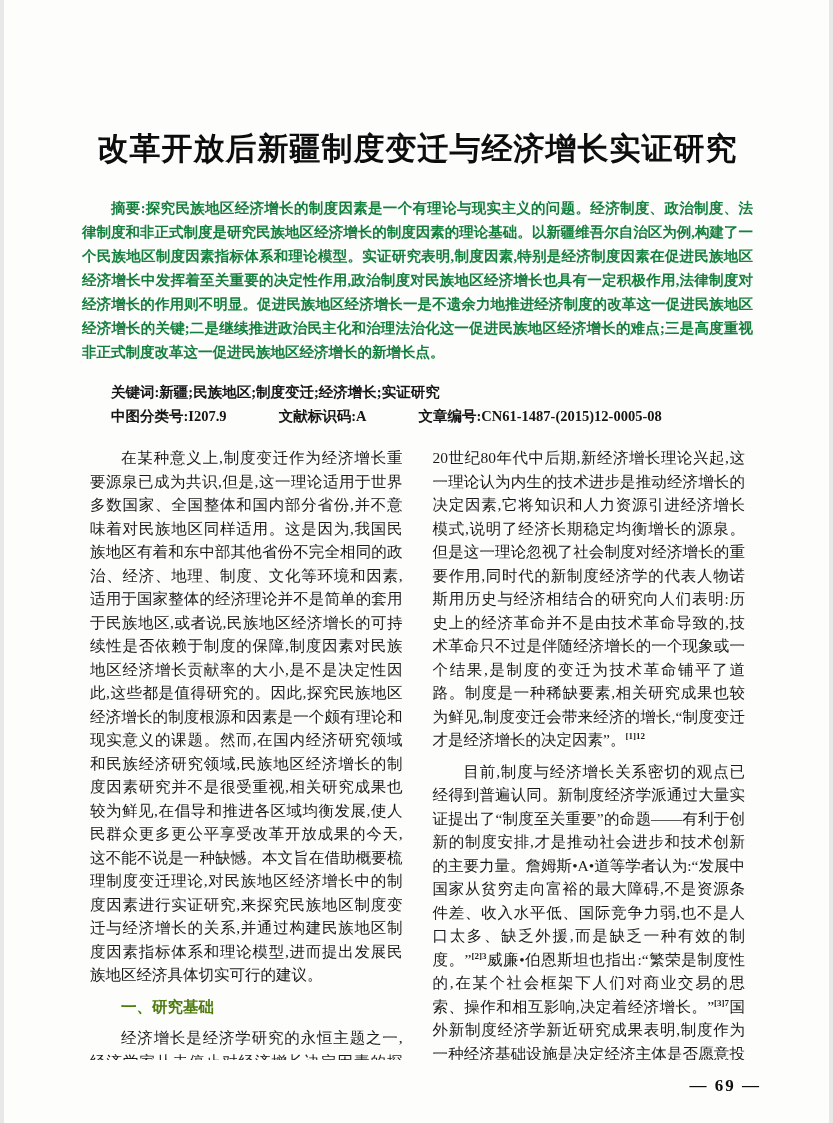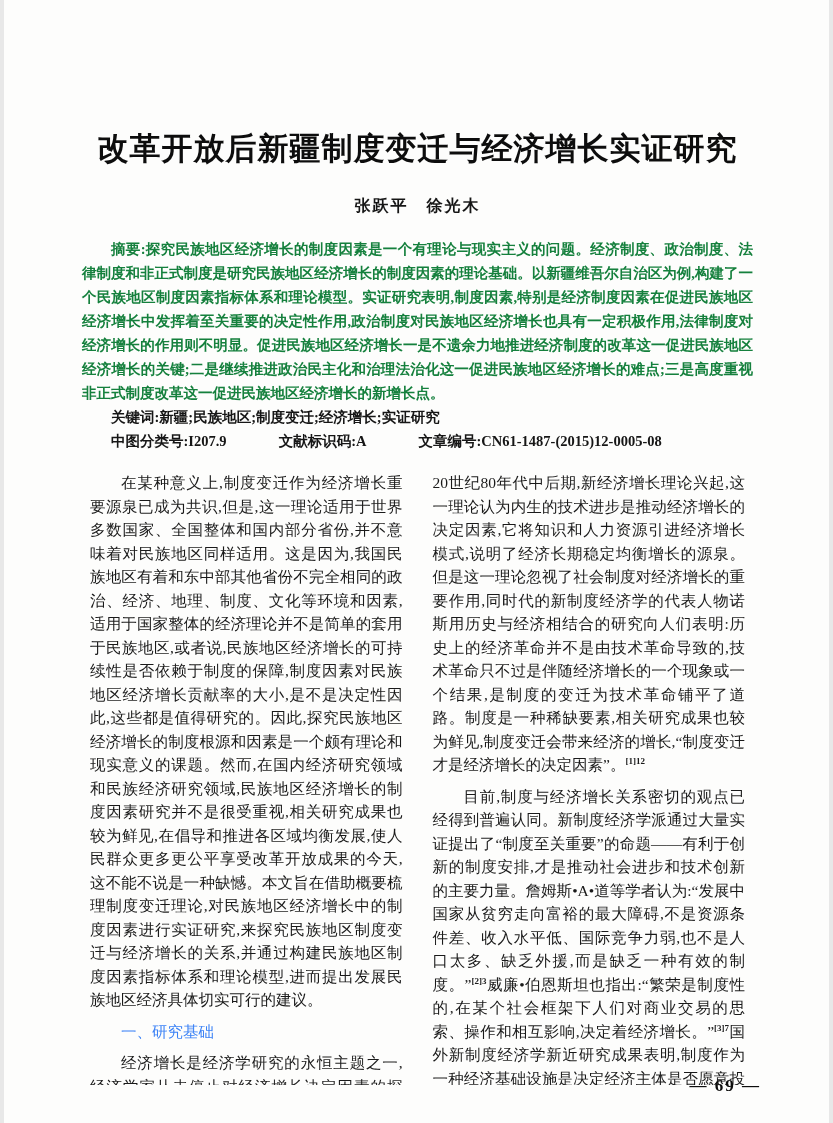--- a/index.html
+++ b/index.html
@@ -41,21 +41,21 @@
     font-weight: 700;
     text-align: justify;
     text-indent: 2em;
     color: #15803d;
   }
   .kw-line {
     font-size: 14.5px;
     line-height: 24px;
     font-weight: 700;
     text-indent: 2em;
-    margin-top: 0px;
+    margin-top: 16px;
   }
   .clc-line {
     font-size: 14.5px;
     line-height: 24px;
     font-weight: 700;
     text-indent: 2em;
     margin-bottom: 10px;
   }
   .clc-line .grp { margin-right: 52px; }
   .clc-line .grp:last-child { margin-right: 16px; }
@@ -68,22 +68,22 @@
   .col {
     flex: 1 1 0;
     font-size: 15.5px;
     line-height: 23.5px;
     text-align: justify;
     color: #1a1a1a;
   }
   .col p { margin: 8px; }
   .col p.indent { text-indent: 2em; }
   .col p.heading {
-    font-weight: 400;
-    color: #3b82f6;
+    font-weight: 700;
+    color: #4d7c0f;
   }
   sup.cite {
     font-size: 9px;
     font-weight: 700;
     line-height: 0;
   }
   .page-footer {
     position: absolute;
     top: 1076px;
     right: 68px;
@@ -93,21 +93,20 @@
     color: #0d0d0d;
   }
 </style>
 </head>
 <body>
 
 <div class="page">
 
   <h1 class="title">改革开放后新疆制度变迁与经济增长实证研究</h1>
 
-  <div class="authors">张跃平　徐光木</div>
 
   <div class="abstract-block"><span>摘要:</span><span>探究民族地区经济增长的制度因素是一个有理论与现实主义的问题。经济制度、政治制度、法律制度和非正式制度是研究民族地区经济增长的制度因素的理论基础。以新疆维吾尔自治区为例,构建了一个民族地区制度因素指标体系和理论模型。实证研究表明,制度因素,特别是经济制度因素在促进民族地区经济增长中发挥着至关重要的决定性作用,政治制度对民族地区经济增长也具有一定积极作用,法律制度对经济增长的作用则不明显。促进民族地区经济增长一是不遗余力地推进经济制度的改革这一促进民族地区经济增长的关键;二是继续推进政治民主化和治理法治化这一促进民族地区经济增长的难点;三是高度重视非正式制度改革这一促进民族地区经济增长的新增长点。</span></div>
 
   <div class="kw-line"><span>关键词:</span><span>新疆;民族地区;制度变迁;经济增长;实证研究</span></div>
 
   <div class="clc-line"><span class="grp"><span>中图分类号:</span><span>I207.9</span></span><span class="grp"><span>文献标识码:</span><span>A</span></span><span class="grp"><span>文章编号:</span><span>CN61-1487-(2015)12-0005-08</span></span></div>
 
   <div class="columns">
 
     <div class="col">

